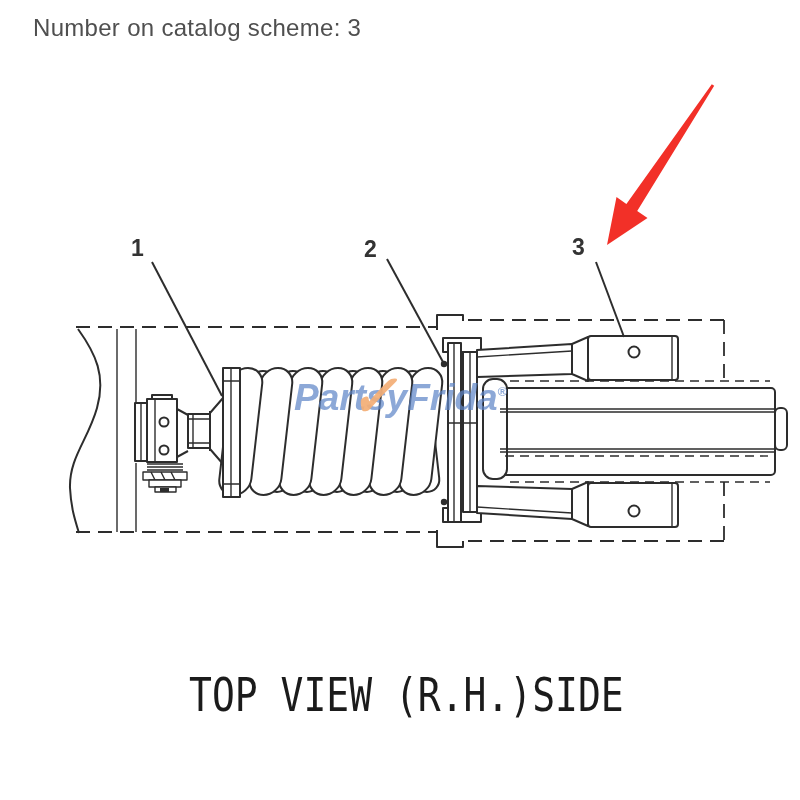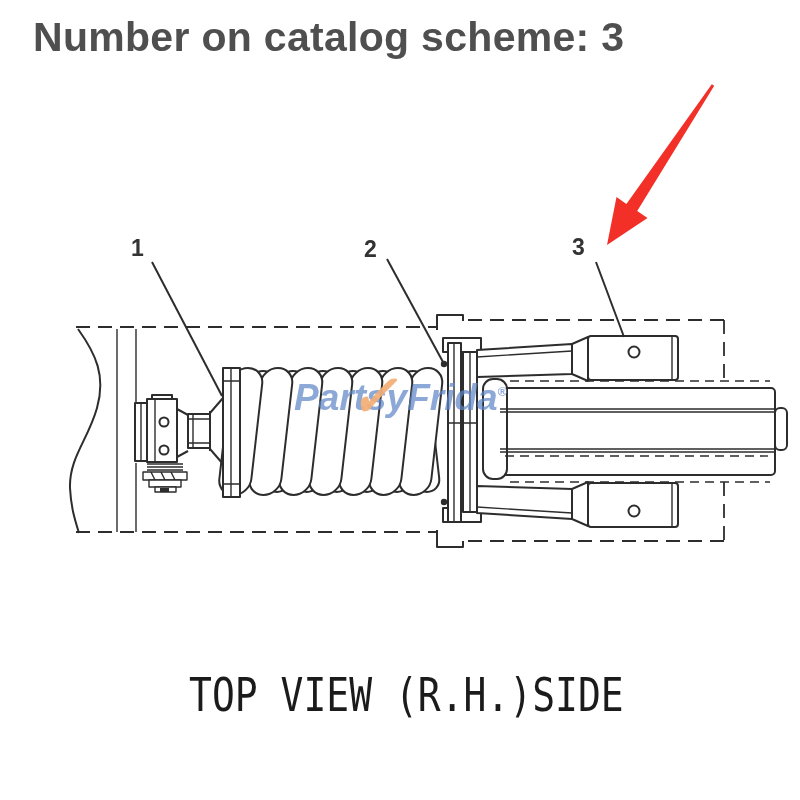--- a/index.html
+++ b/index.html
@@ -1,18 +1,18 @@
 <!DOCTYPE html>
 <html><head>
 <meta charset="utf-8">
 <style>
   html,body{margin:0;padding:0;background:#ffffff;}
   .stage{position:relative;width:800px;height:800px;background:#ffffff;overflow:hidden;
          font-family:"Liberation Sans",sans-serif;}
-  .page-title{position:absolute;left:33px;top:14px;font-size:41px;font-weight:bold;
+  .page-title{position:absolute;left:33px;top:14px;font-size:24px;font-weight:normal;
               color:#4f4f4f;letter-spacing:.3px;white-space:nowrap;}
   .diagram-svg{position:absolute;left:0;top:0;}
   
   .ln{stroke:#2d2d2d;stroke-width:2;fill:none;stroke-linecap:butt;stroke-linejoin:round;}
   .thin{stroke-width:1.4;}
   .dash{stroke-dasharray:14 8;stroke-width:1.8;}
   .dash2{stroke-dasharray:9 6;stroke-width:1.4;}
   .callout-num{fill:#333333;stroke:none;font:bold 23px "Liberation Sans",sans-serif;}
   .arrow{stroke:none;}
   

